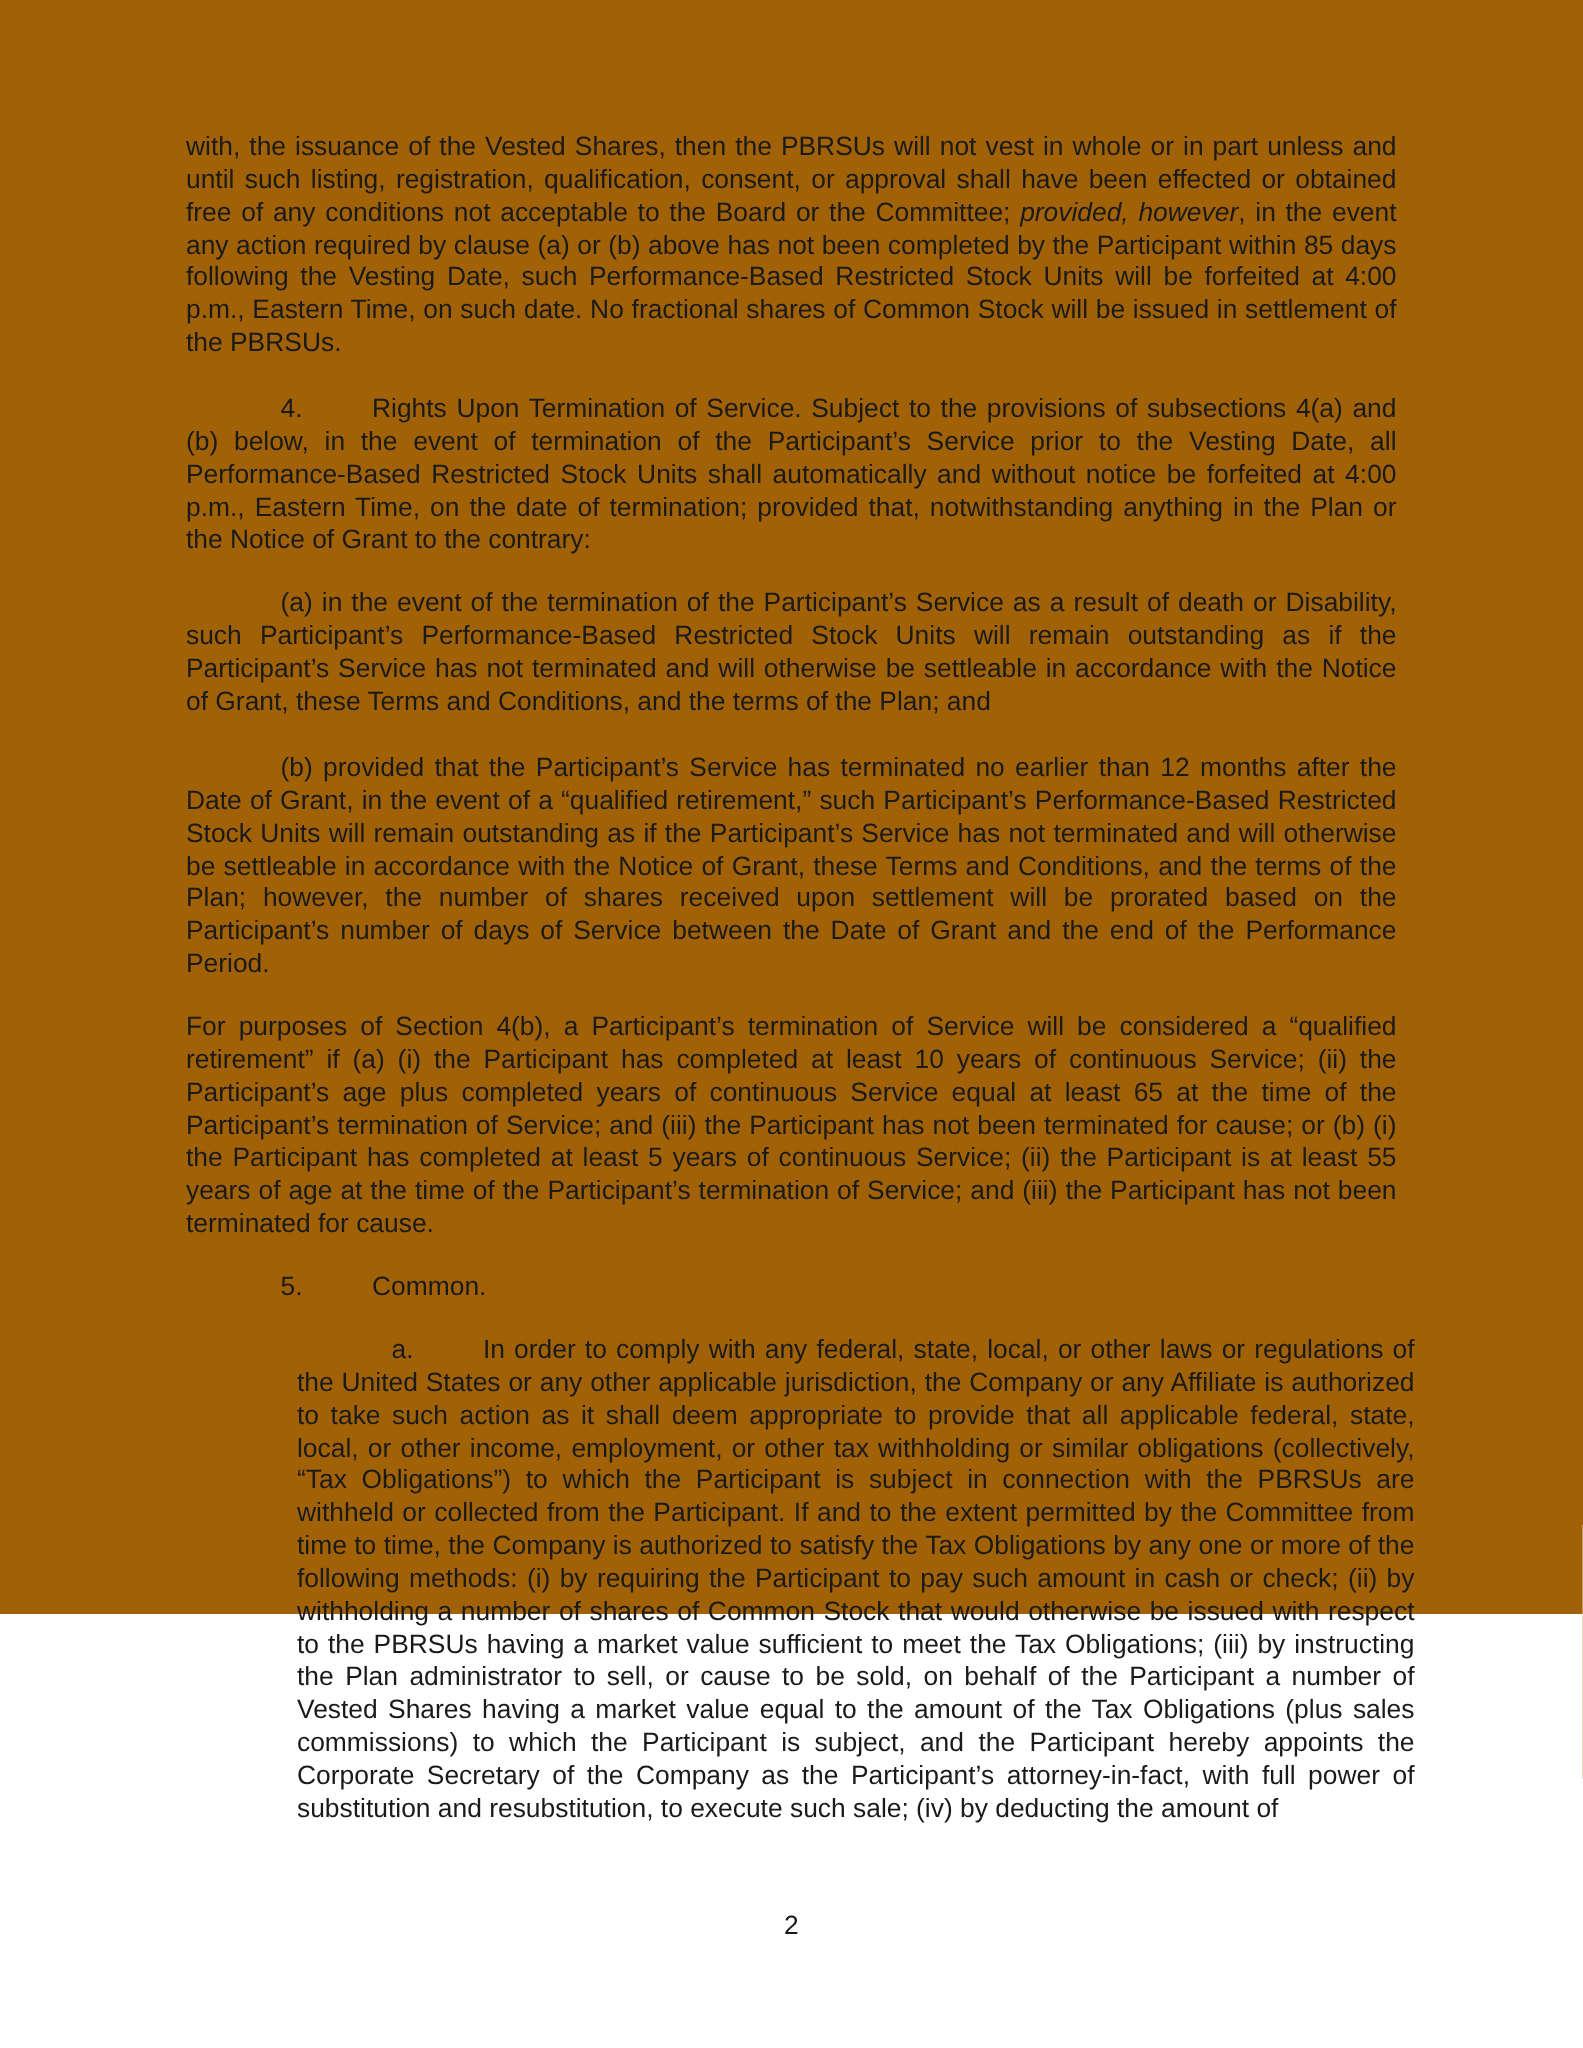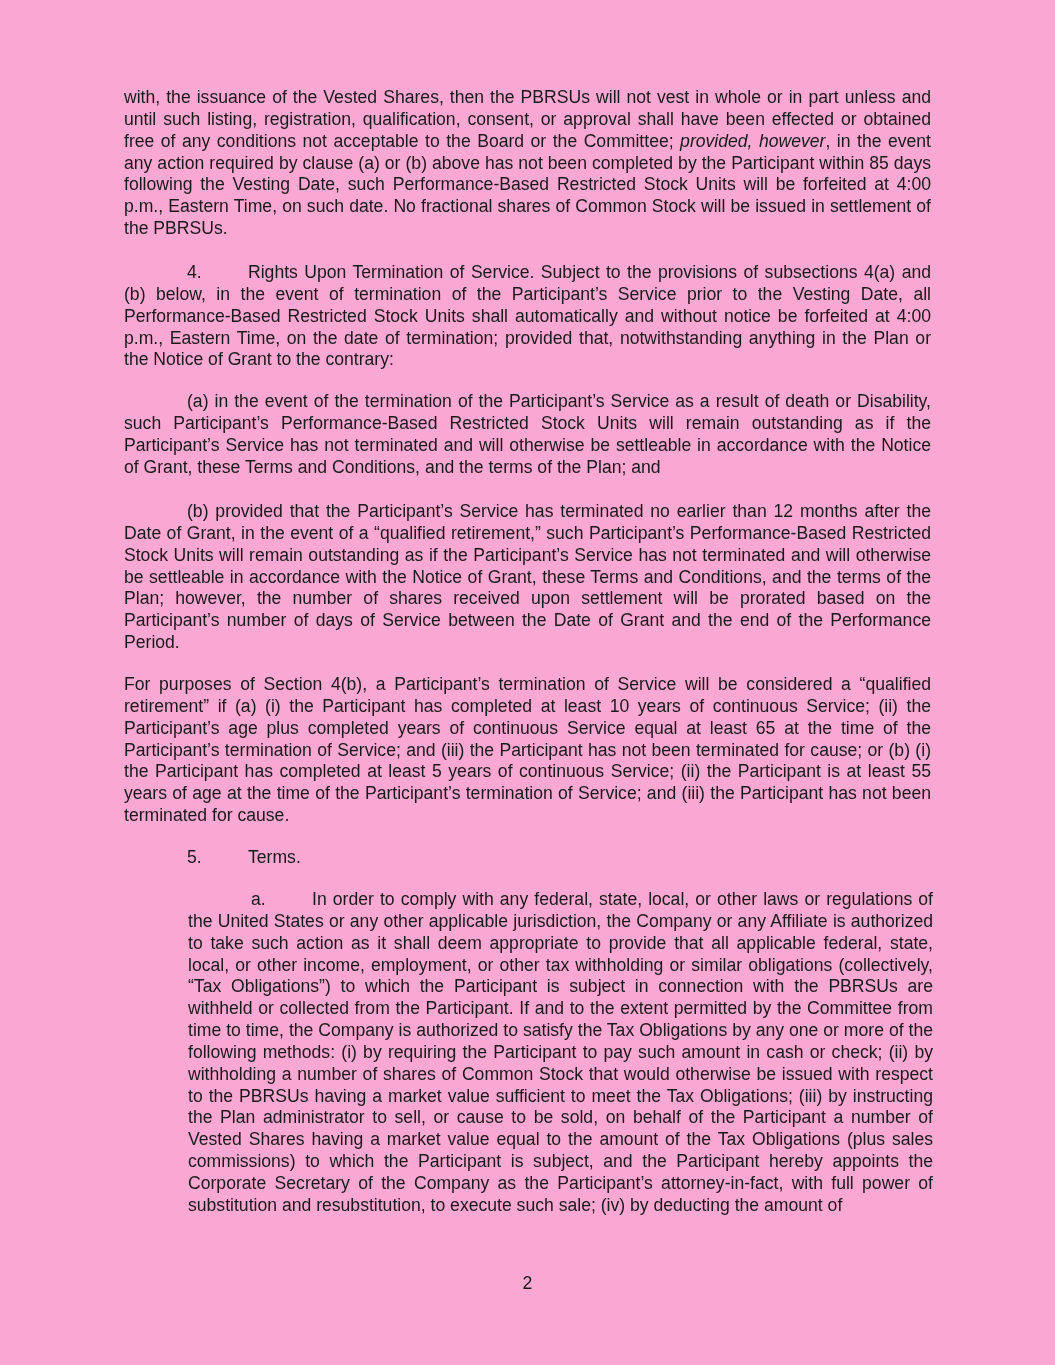--- a/index.html
+++ b/index.html
@@ -1,49 +1,49 @@
 <!DOCTYPE html>
 <html><head>
 <meta charset="utf-8">
 <style>
   html, body { margin: 0; padding: 0; background: #ffffff; }
   body { width: 1055px; height: 1365px; position: relative; overflow: hidden; }
   .page {
-    position: absolute; left: 0; top: 0; width: 1055px; height: 1365px;
-    background: #f9a8d4; color: #1a1a1a;
+    position: absolute; left: 0; top: 0; width: 1055px; height: 1076px;
+    background: #a16207; color: #1a1a1a;
     font-family: "Liberation Sans", "DejaVu Sans", sans-serif;
     font-size: 17.6px; line-height: 21.85px;
   }
   .body-text { position: absolute; left: 124px; width: 807px; }
   p { margin: 0; text-align: justify; text-align-last: left; }
   .para { position: absolute; left: 0; width: 807px; }
   .indent { text-indent: 63px; }
   .u { }
   .i { font-style: italic; }
   .tab1 { display: inline-block; width: 63px; }
   .num { display: inline-block; width: 61px; }
-  .sub { position: absolute; left: 64px; width: 745px; }
+  .sub { position: absolute; left: 74px; width: 745px; }
   .pagenum { position: absolute; top: 1273px; left: 0; width: 1055px; text-align: center; }
 </style>
 </head>
 <body>
 
 <div class="page">
   <div class="body-text">
 
     <p class="para" style="top:87px;"><span>with, the issuance of the Vested Shares, then the PBRSUs will not vest in whole or in part unless and until such listing, registration, qualification, consent, or approval shall have been effected or obtained free of any conditions not acceptable to the Board or the Committee; </span><span class="i">provided, however</span><span>, in the event any action required by clause (a) or (b) above has not been completed by the Participant within 85 days following the Vesting Date, such Performance-Based Restricted Stock Units will be forfeited at 4:00 p.m., Eastern Time, on such date. No fractional shares of Common Stock will be issued in settlement of the PBRSUs.</span></p>
 
     <p class="para" style="top:262px;"><span class="tab1"></span><span class="num">4.</span><span class="u">Rights Upon Termination of Service</span><span>. Subject to the provisions of subsections 4(a) and (b) below, in the event of termination of the Participant’s Service prior to the Vesting Date, all Performance-Based Restricted Stock Units shall automatically and without notice be forfeited at 4:00 p.m., Eastern Time, on the date of termination; provided that, notwithstanding anything in the Plan or the Notice of Grant to the contrary:</span></p>
 
     <p class="para indent" style="top:391px;">(a) in the event of the termination of the Participant’s Service as a result of death or Disability, such Participant’s Performance-Based Restricted Stock Units will remain outstanding as if the Participant’s Service has not terminated and will otherwise be settleable in accordance with the Notice of Grant, these Terms and Conditions, and the terms of the Plan; and</p>
 
     <p class="para indent" style="top:501px;">(b) provided that the Participant’s Service has terminated no earlier than 12 months after the Date of Grant, in the event of a “qualified retirement,” such Participant’s Performance-Based Restricted Stock Units will remain outstanding as if the Participant’s Service has not terminated and will otherwise be settleable in accordance with the Notice of Grant, these Terms and Conditions, and the terms of the Plan; however, the number of shares received upon settlement will be prorated based on the Participant’s number of days of Service between the Date of Grant and the end of the Performance Period.</p>
 
     <p class="para" style="top:674px;">For purposes of Section 4(b), a Participant’s termination of Service will be considered a “qualified retirement” if (a) (i) the Participant has completed at least 10 years of continuous Service; (ii) the Participant’s age plus completed years of continuous Service equal at least 65 at the time of the Participant’s termination of Service; and (iii) the Participant has not been terminated for cause; or (b) (i) the Participant has completed at least 5 years of continuous Service; (ii) the Participant is at least 55 years of age at the time of the Participant’s termination of Service; and (iii) the Participant has not been terminated for cause.</p>
 
-    <p class="para" style="top:847px;"><span class="tab1"></span><span class="num">5.</span><span class="u">Terms</span><span>.</span></p>
+    <p class="para" style="top:847px;"><span class="tab1"></span><span class="num">5.</span><span class="u">Common</span><span>.</span></p>
 
     <p class="para sub" style="top:889px;"><span class="tab1"></span><span class="num">a.</span><span>In order to comply with any federal, state, local, or other laws or regulations of the United States or any other applicable jurisdiction, the Company or any Affiliate is authorized to take such action as it shall deem appropriate to provide that all applicable federal, state, local, or other income, employment, or other tax withholding or similar obligations (collectively, “Tax Obligations”) to which the Participant is subject in connection with the PBRSUs are withheld or collected from the Participant. If and to the extent permitted by the Committee from time to time, the Company is authorized to satisfy the Tax Obligations by any one or more of the following methods: (i) by requiring the Participant to pay such amount in cash or check; (ii) by withholding a number of shares of Common Stock that would otherwise be issued with respect to the PBRSUs having a market value sufficient to meet the Tax Obligations; (iii) by instructing the Plan administrator to sell, or cause to be sold, on behalf of the Participant a number of Vested Shares having a market value equal to the amount of the Tax Obligations (plus sales commissions) to which the Participant is subject, and the Participant hereby appoints the Corporate Secretary of the Company as the Participant’s attorney-in-fact, with full power of substitution and resubstitution, to execute such sale; (iv) by deducting the amount of</span></p>
 
   </div>
 
   <div class="pagenum">2</div>
 </div>
 
 </body></html>

